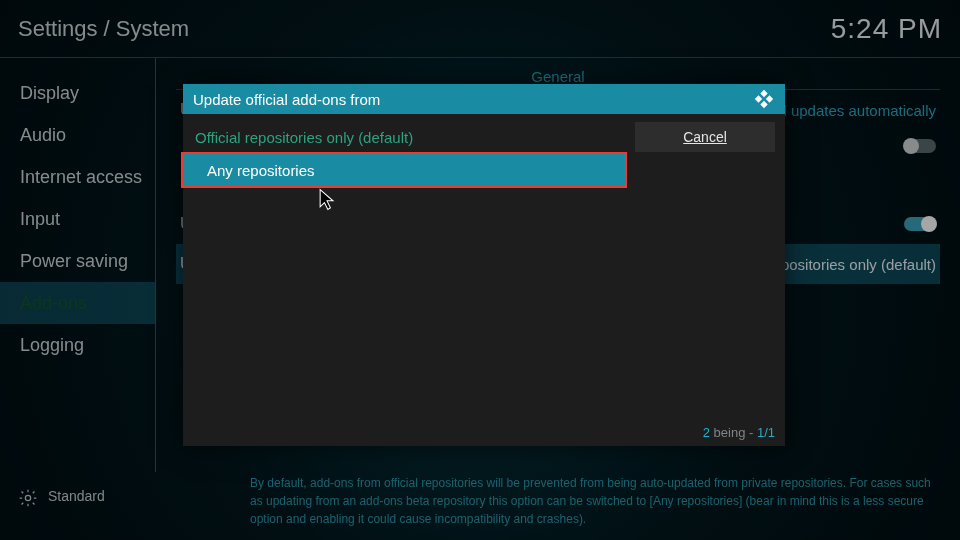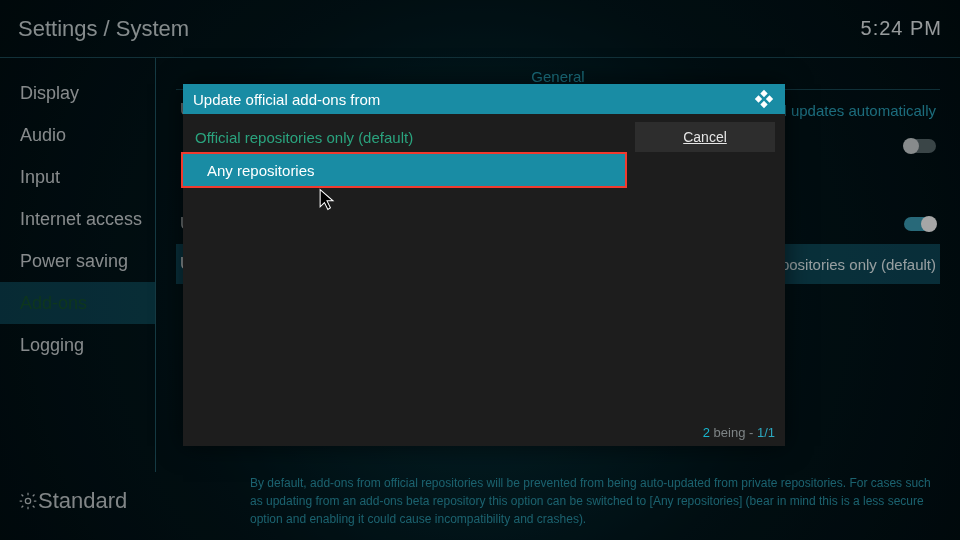--- a/index.html
+++ b/index.html
@@ -12,21 +12,21 @@
   }
   .topbar {
     height: 58px;
     display: flex;
     align-items: center;
     justify-content: space-between;
     padding: 0 18px;
     border-bottom: 1px solid #1c4c58;
   }
   .topbar .title { font-size: 22px; color: #cdd6d8; }
-  .topbar .clock { font-size: 20px; color: #e8eef0; letter-spacing: 1px; }
+  .topbar .clock { font-size: 28px; color: #e8eef0; letter-spacing: 1px; }
   .main {
     position: absolute;
     top: 58px; left: 0; bottom: 68px; width: 100%;
     display: flex;
   }
   .sidebar {
     width: 155px;
     display: flex;
     flex-direction: column;
     padding-top: 14px;
@@ -89,23 +89,23 @@
   }
   .toggle.on::after { left: auto; right: -1px; background: #fff; }
   .toggle.on { background: #3ea2ba; }
   .bottombar {
     position: absolute;
     left: 0; bottom: 0; width: 100%; height: 68px;
   }
   .level-btn {
     position: absolute;
     left: 18px; top: 16px;
-    display: flex; align-items: center; 
+    display: flex; align-items: flex-start; gap: 10px;
     color: #c6cdcf;
-    font-size: 22px;
+    font-size: 14px;
   }
   .gear {
     width: 20px; height: 20px;
     stroke: #c6cdcf;
     fill: none;
   }
   .help-text {
     position: absolute;
     left: 250px; right: 18px; top: 2px;
     color: #2a97ab;
@@ -196,22 +196,22 @@
 
 <div class="topbar">
   <div class="title">Settings / System</div>
   <div class="clock">5:24 PM</div>
 </div>
 
 <div class="main">
   <div class="sidebar">
     <div class="sidebar-item">Display</div>
     <div class="sidebar-item">Audio</div>
+    <div class="sidebar-item">Internet access</div>
     <div class="sidebar-item">Input</div>
-    <div class="sidebar-item">Internet access</div>
     <div class="sidebar-item">Power saving</div>
     <div class="sidebar-item active">Add-ons</div>
     <div class="sidebar-item">Logging</div>
   </div>
 
   <div class="content">
     <div class="section-header">General</div>
 
     <div class="row">
       <span>Updates</span>

